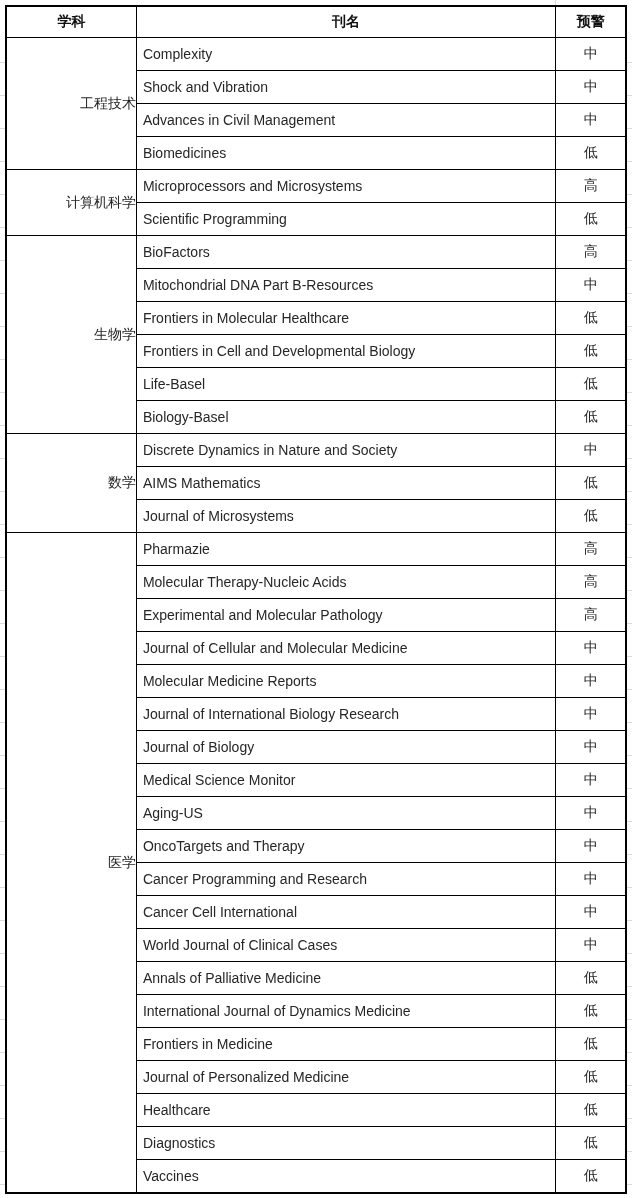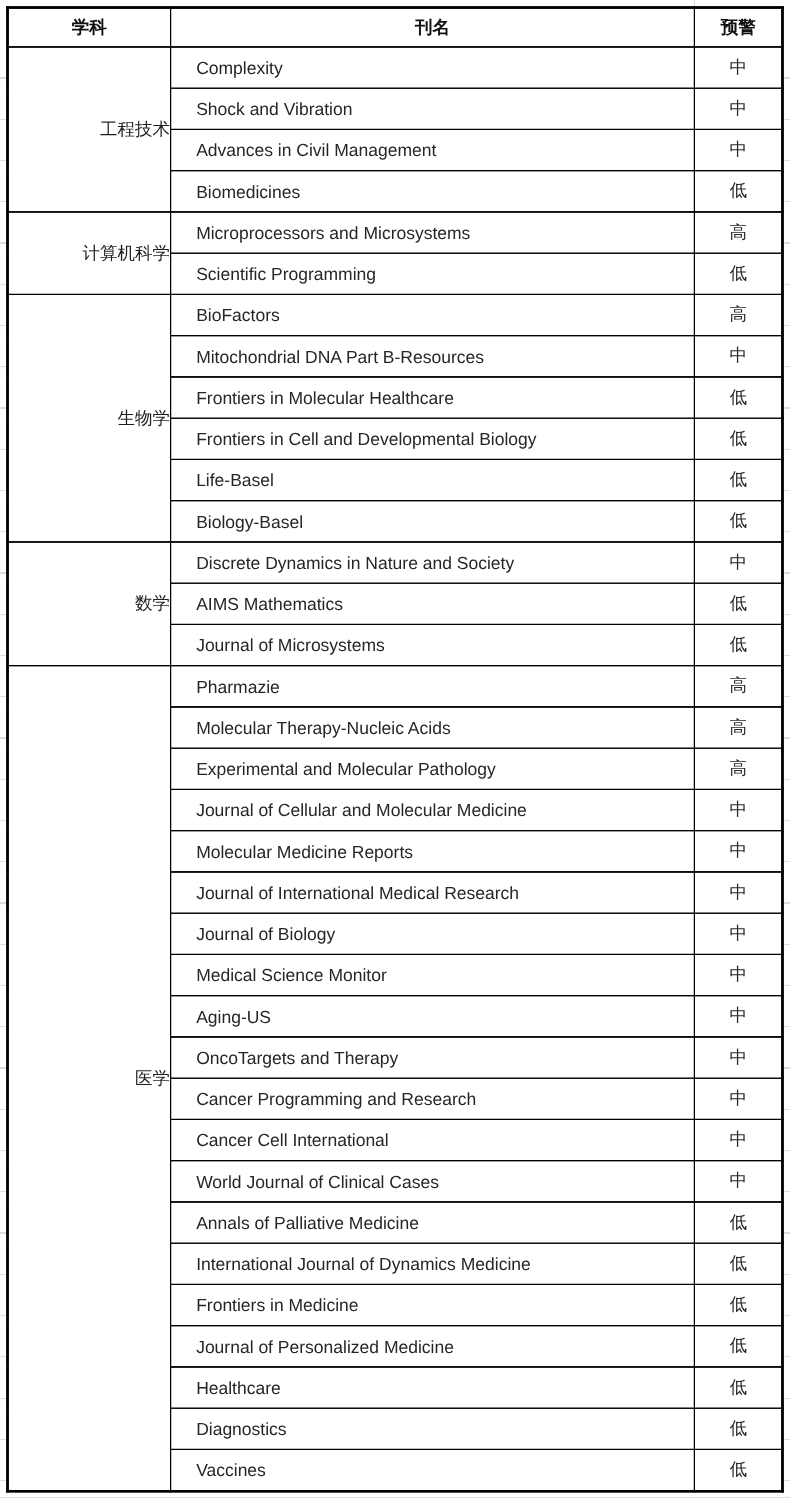--- a/index.html
+++ b/index.html
@@ -32,21 +32,21 @@
     left: 555px; top: 0;
     width: 1px; height: 5px;
     background: #dcdcdc;
   }
   table.journal-table {
     position: absolute;
     left: 5px; top: 5px;
     width: 622px;
     border-collapse: collapse;
     table-layout: fixed;
-    background: #404040;
+    background: #be185d;
     border: 2px solid #000000;
   }
   .journal-table col.c-subject { width: 130px; }
   .journal-table col.c-journal { width: 418px; }
   .journal-table col.c-warning { width: 70px; }
   .journal-table th, .journal-table td {
     border: 1px solid #000000;
     font-size: 14px;
     padding: 0;
     background: #ffffff;
@@ -60,21 +60,21 @@
     vertical-align: middle;
     color: #111111;
   }
   .journal-table tbody td { height: 32px; vertical-align: middle; color: #262626; }
   .journal-table td.subject-cell {
     text-align: right;
     color: #1f1f1f;
   }
   .journal-table td.journal-cell {
     text-align: left;
-    padding-left: 20px;
+    padding-left: 6px;
   }
   .journal-table td.warning-cell {
     text-align: center;
   }
 </style>
 </head>
 <body>
 
 <div class="screen">
   <div class="margin-ticks left"></div>
@@ -174,21 +174,21 @@
         </tr>
         <tr>
           <td class="journal-cell">Journal of Cellular and Molecular Medicine</td>
           <td class="warning-cell">中</td>
         </tr>
         <tr>
           <td class="journal-cell">Molecular Medicine Reports</td>
           <td class="warning-cell">中</td>
         </tr>
         <tr>
-          <td class="journal-cell">Journal of International Medical Research</td>
+          <td class="journal-cell">Journal of International Biology Research</td>
           <td class="warning-cell">中</td>
         </tr>
         <tr>
           <td class="journal-cell">Journal of Biology</td>
           <td class="warning-cell">中</td>
         </tr>
         <tr>
           <td class="journal-cell">Medical Science Monitor</td>
           <td class="warning-cell">中</td>
         </tr>

